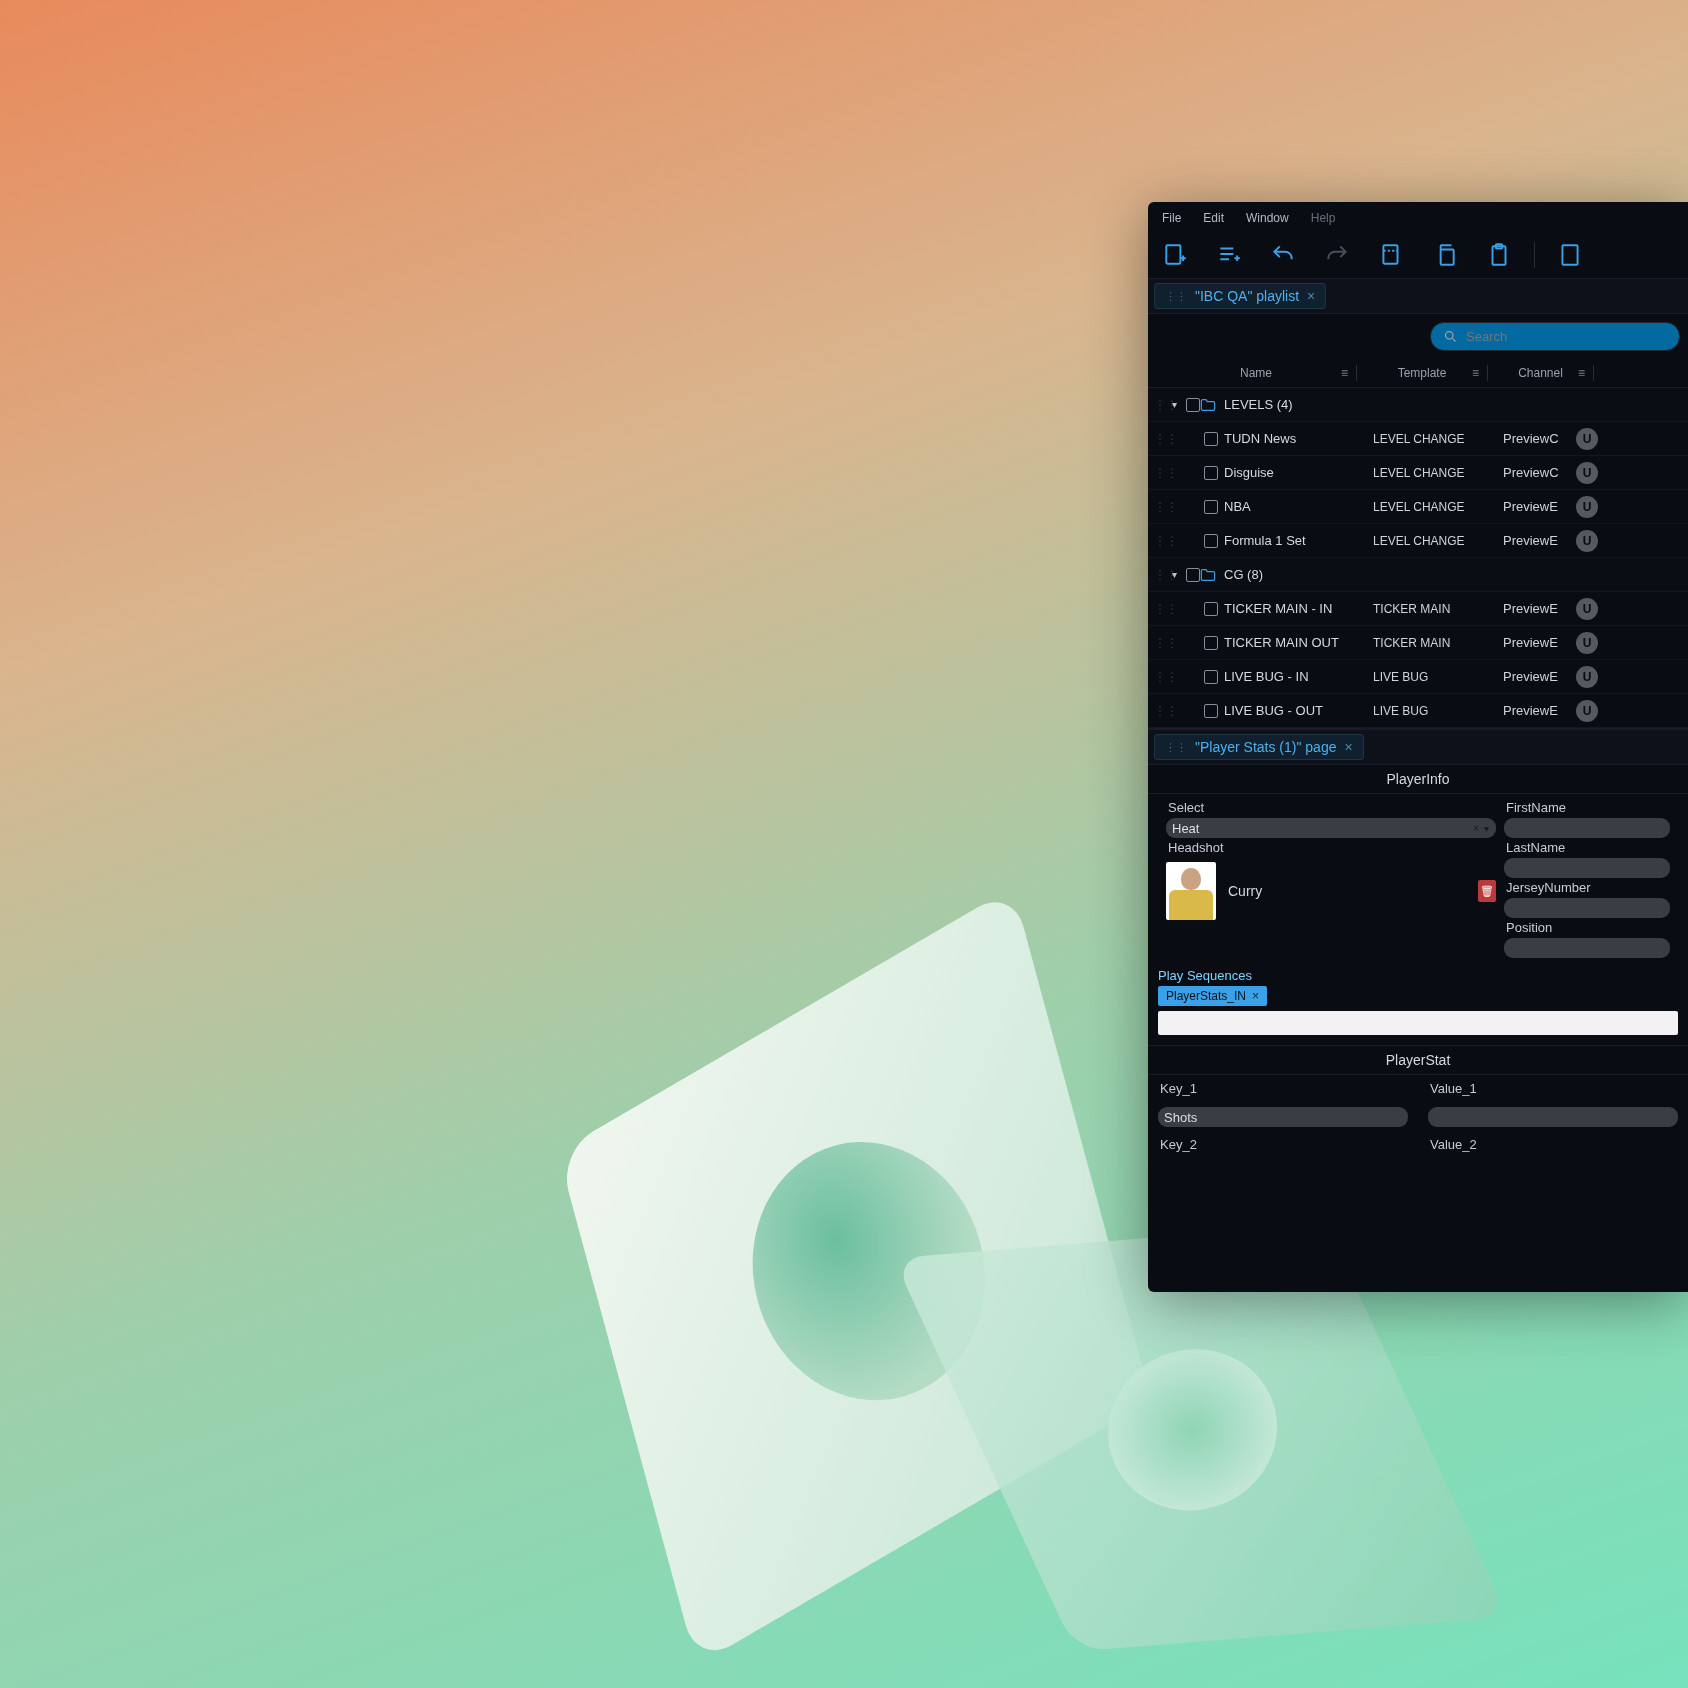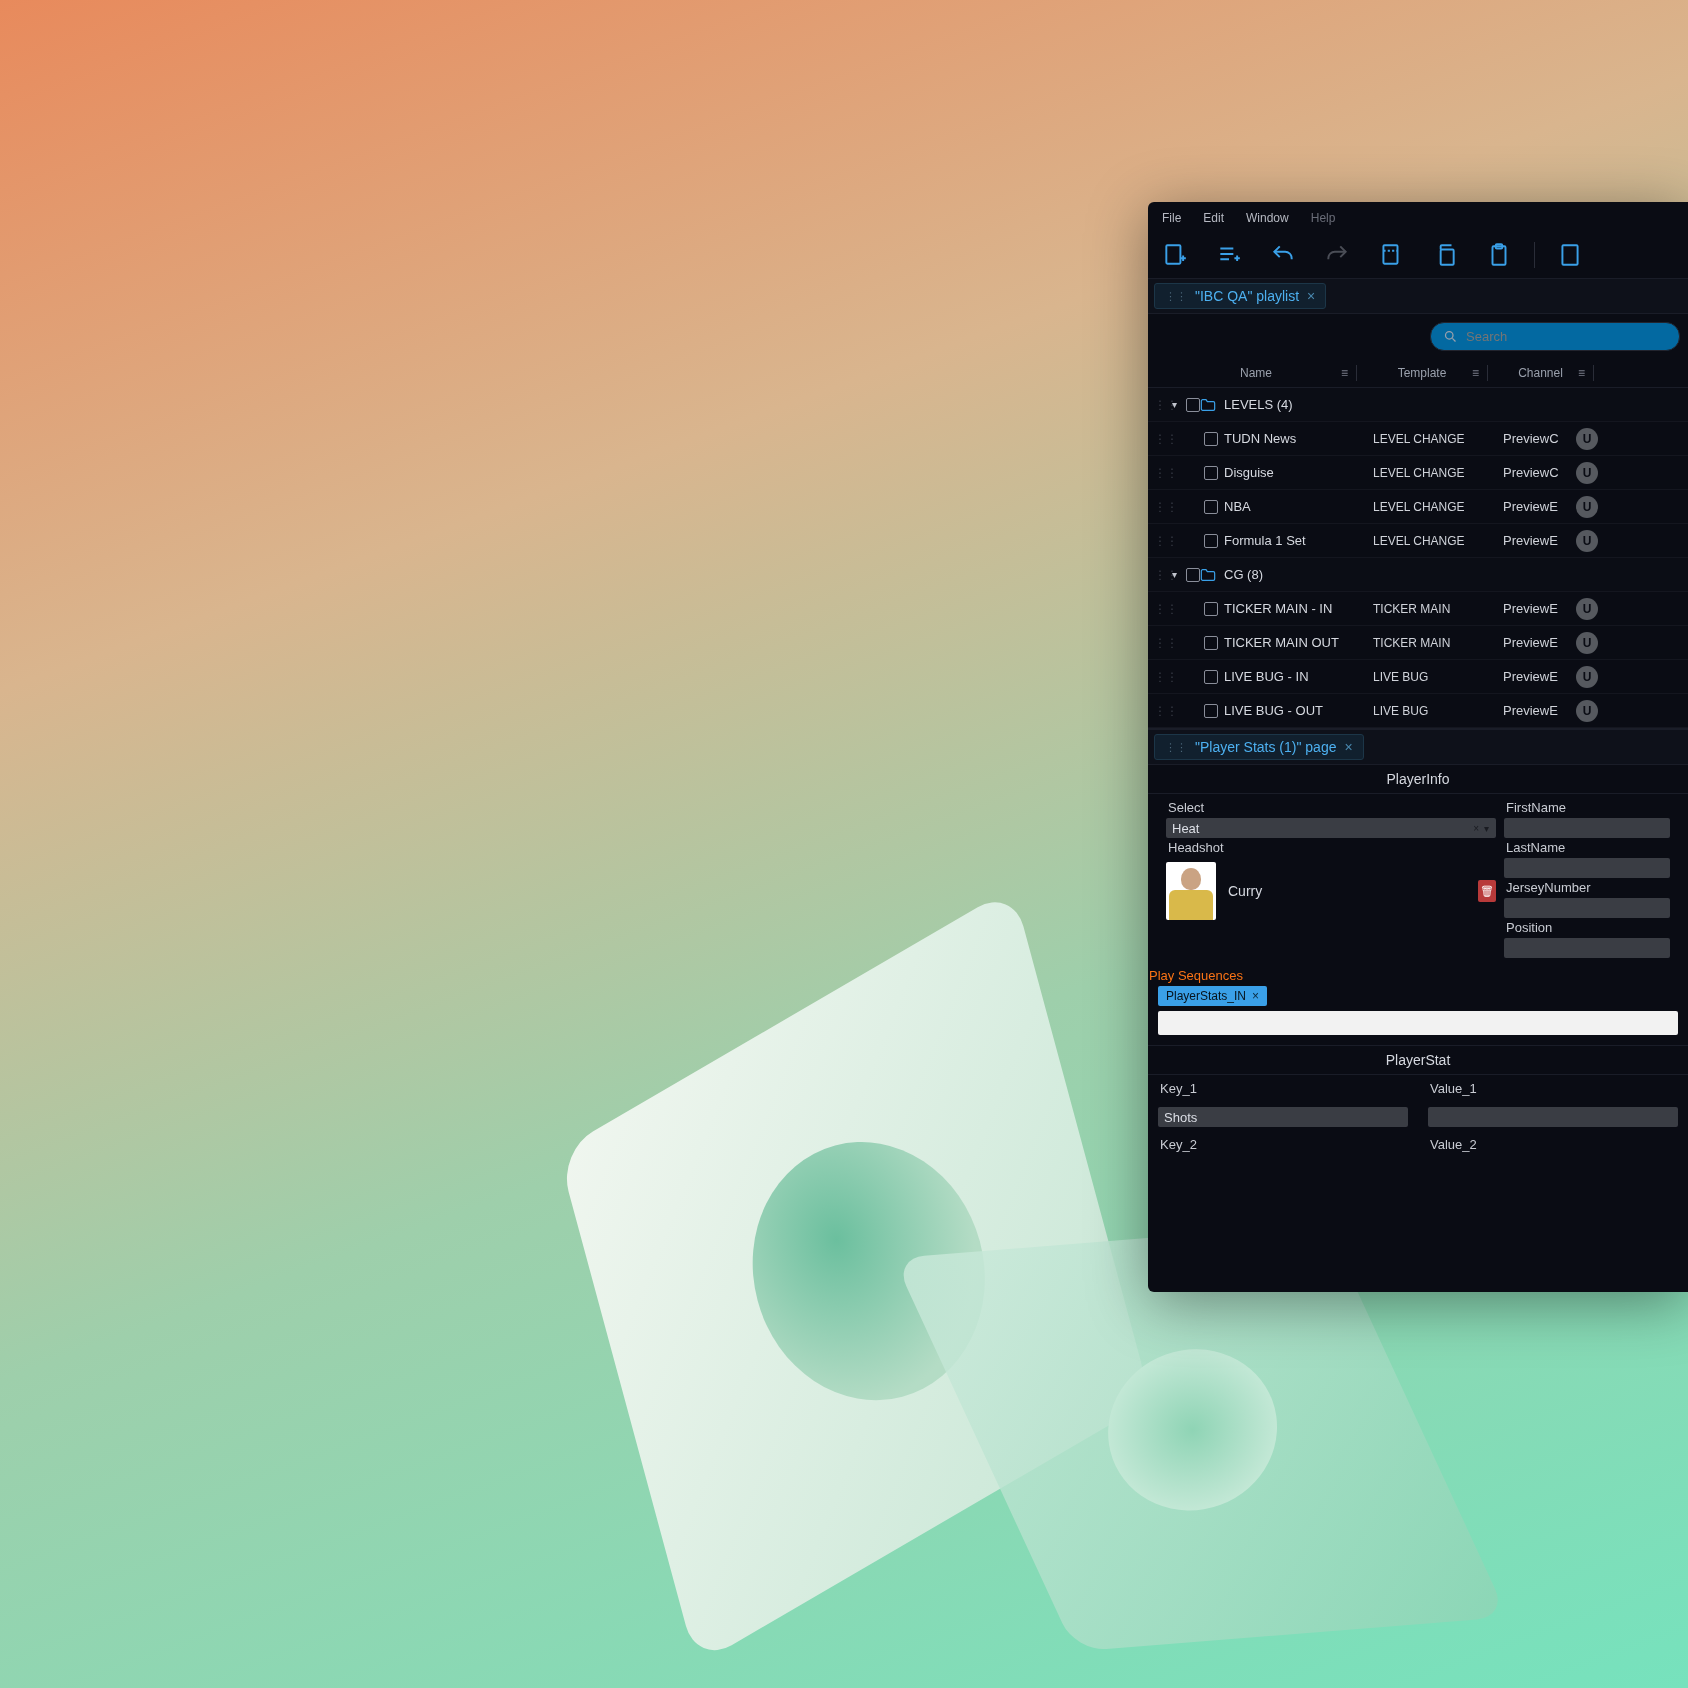--- a/index.html
+++ b/index.html
@@ -129,21 +129,21 @@
   .section-title {
     text-align: center; font-size: 14px; color: #d6d9e0;
     padding: 6px 0; border-bottom: 1px solid #1a1d28;
   }
   .formrow { display: flex; gap: 8px; padding: 4px 18px; }
   .formcol { display: flex; flex-direction: column; }
   .formcol.left { flex: 0 0 330px; }
   .formcol.right { flex: 1; }
   .lbl { font-size: 13px; color: #c9ccd3; padding: 2px 0 3px 2px; }
   .field {
-    background: #3a3d44; height: 20px; border-radius: 2px; width: 100%;
+    background: #3a3d44; height: 20px; border-radius: 9px; width: 100%;
     color: #dcdfe6; font-size: 13px; padding: 2px 6px;
     display: flex; align-items: center; justify-content: space-between;
   }
   .field .handles { color: #1a1c22; font-size: 10px; letter-spacing: 1px; }
   .headshot-row { display: flex; align-items: center; gap: 12px; padding: 4px 0; }
   .headshot {
     width: 50px; height: 58px; background: #fff; border-radius: 2px;
     display: flex; align-items: flex-end; justify-content: center; overflow: hidden;
   }
   .headshot .jersey {
@@ -154,21 +154,21 @@
     position: absolute; top: -22px; left: 12px; width: 20px; height: 22px;
     background: #caa383; border-radius: 50% 50% 45% 45%;
   }
   .headshot-name { font-size: 14px; color: #d6d9e0; }
   .delbtn {
     width: 18px; height: 22px; background: #b83a3a; border-radius: 2px;
     display: flex; align-items: center; justify-content: center; color: #fff; font-size: 11px;
     margin-left: auto; cursor: pointer;
   }
 
-  .play-seq-lbl { font-size: 13px; padding: 6px 10px 3px 1px; color: #f97316; }
+  .play-seq-lbl { font-size: 13px; padding: 6px 10px 3px 10px; color: #7dd3fc; }
   .chip-row { padding: 0 10px; display: flex; gap: 6px; }
   .chip {
     background: #3aa0e8; color: #07131c; font-size: 12px;
     padding: 3px 8px; border-radius: 2px; display: flex; align-items: center; gap: 6px;
   }
   .chip .x { color: #0a2a3e; cursor: pointer; }
   .seq-track {
     margin: 5px 10px 10px 10px; height: 24px; background: #f2f2f2; border-radius: 2px;
   }
 

